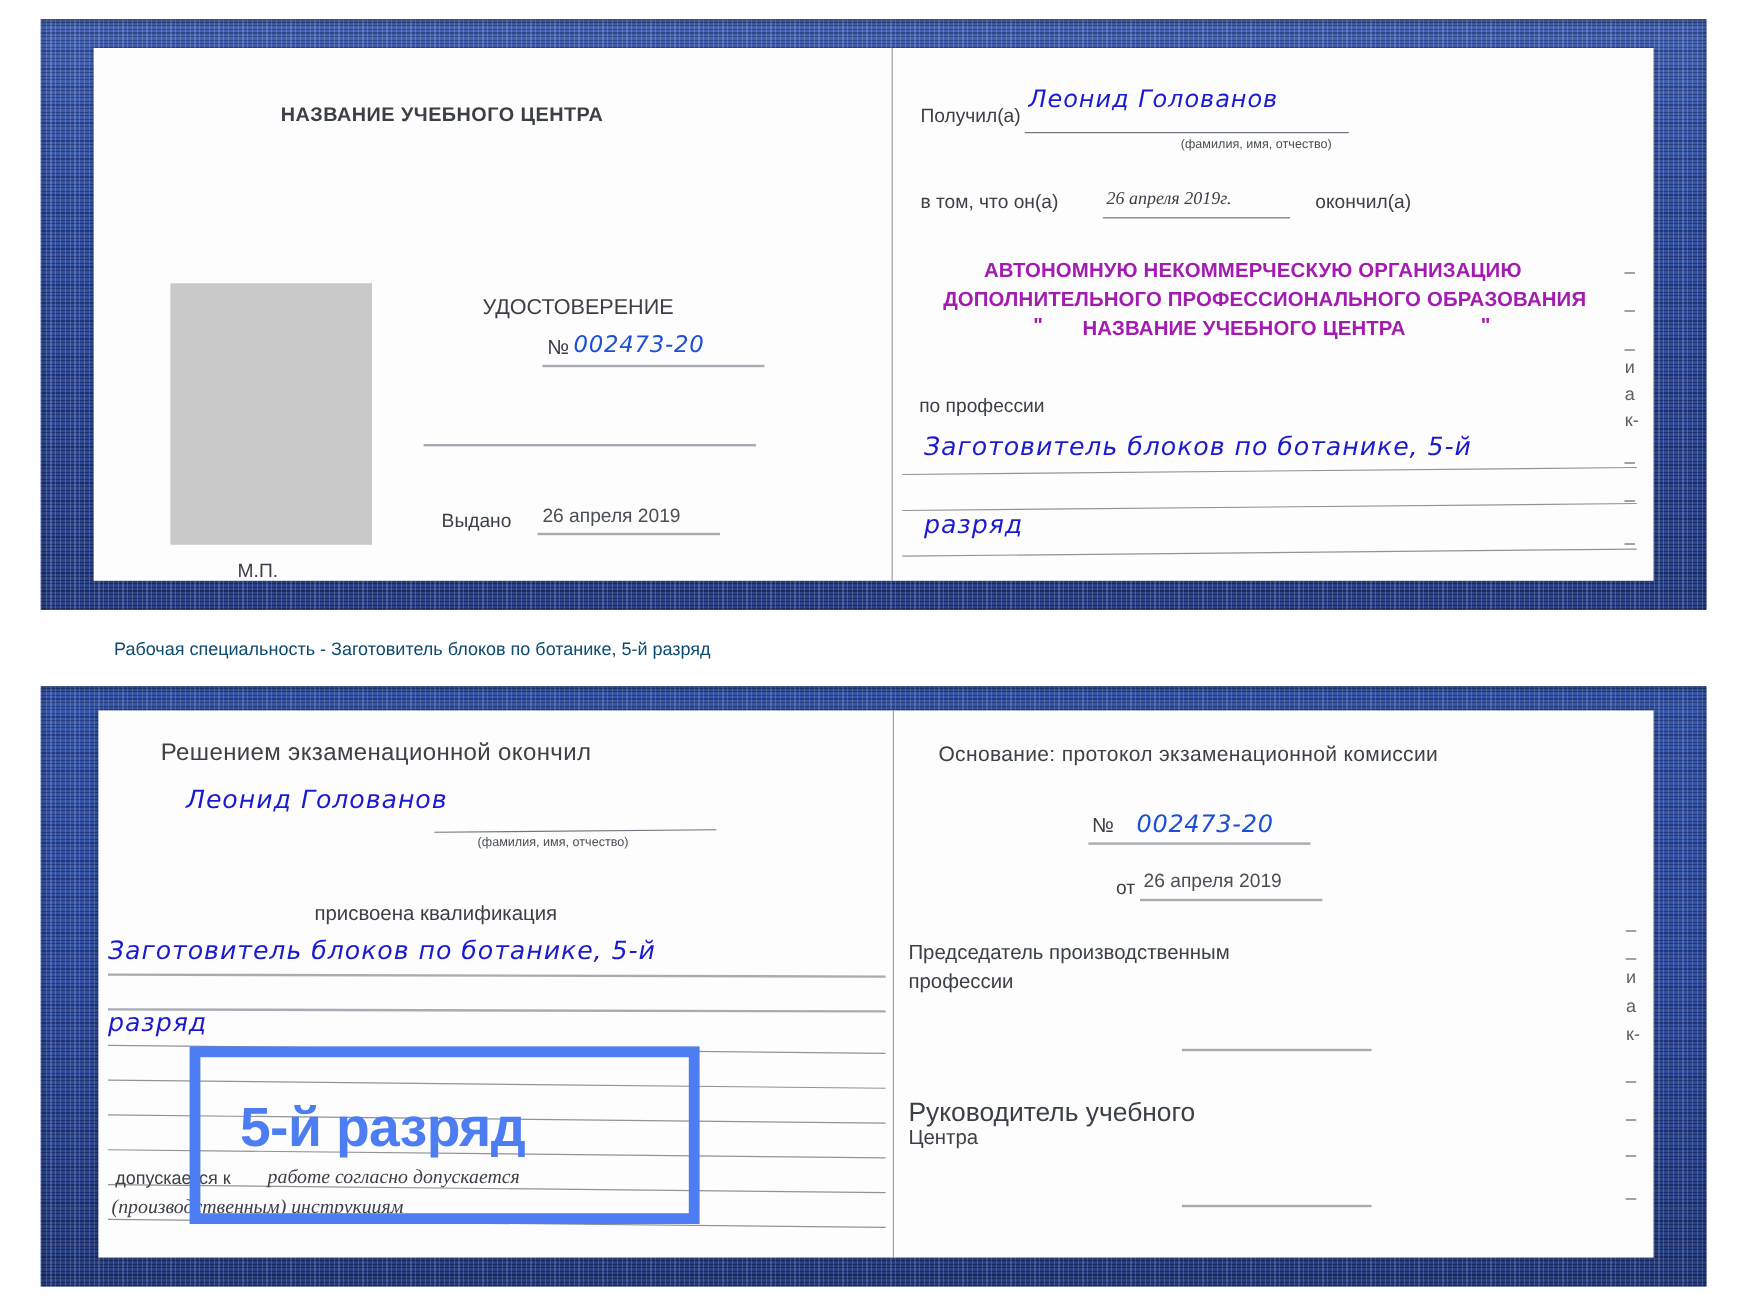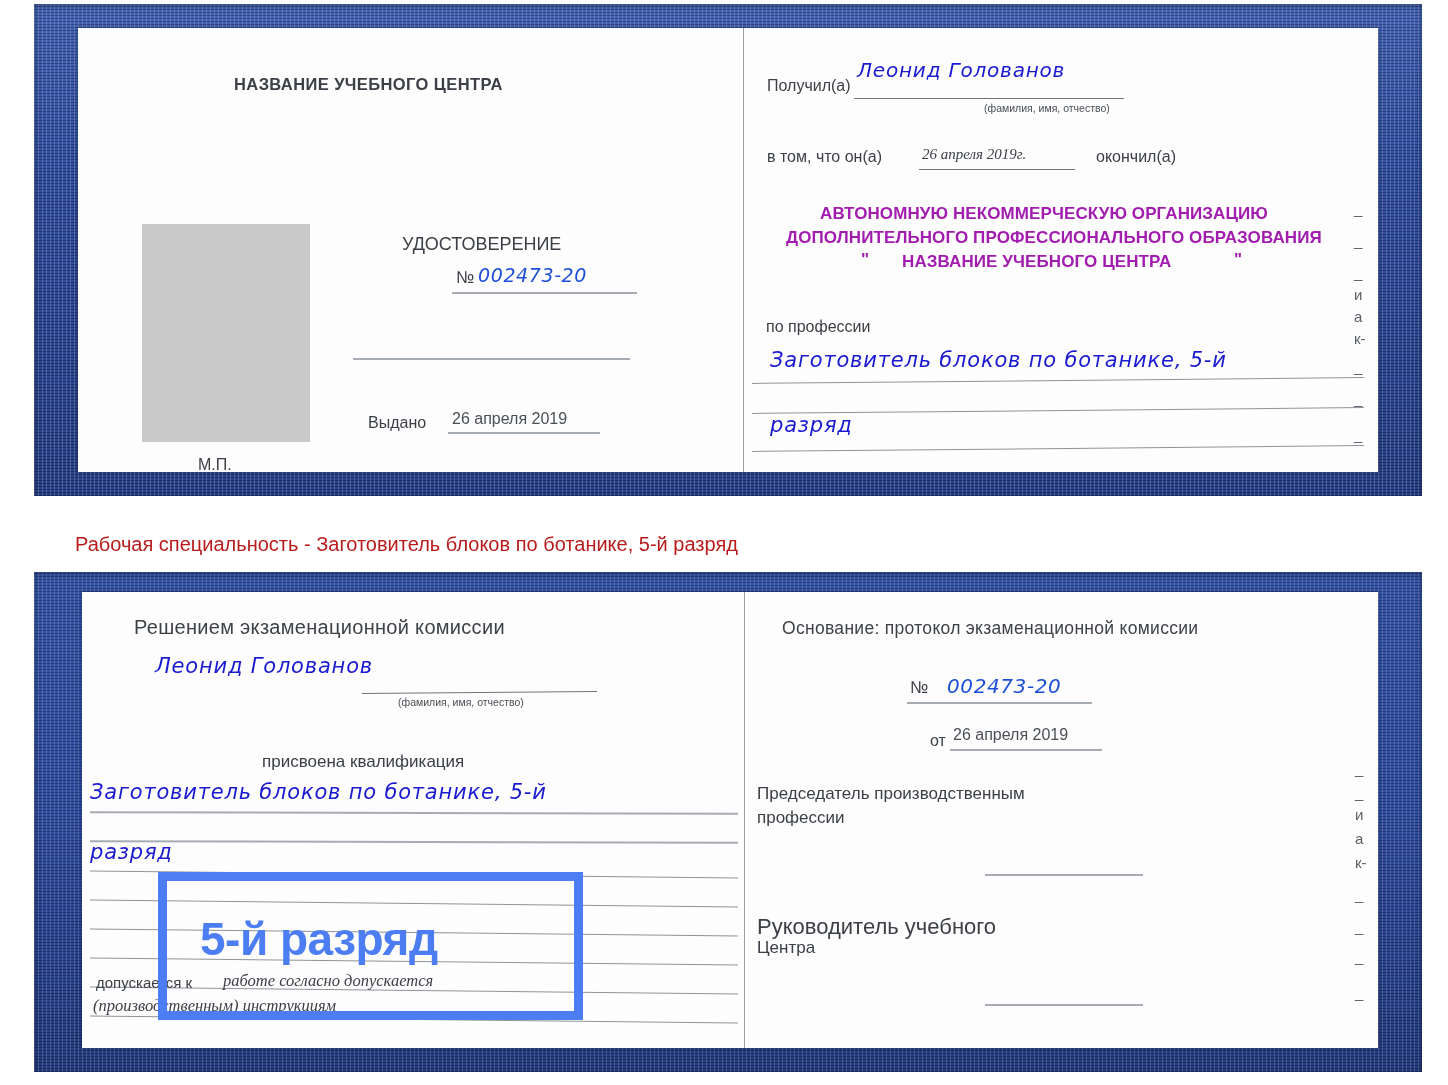--- a/index.html
+++ b/index.html
@@ -40,30 +40,30 @@
          font-style:italic;letter-spacing:.8px;}
   .ital{font-size:16.5px;font-style:italic;color:#3c4046;
         font-family:"Liberation Serif","DejaVu Serif",serif;}
   .rule{position:absolute;height:1px;background:#a7acb2;}
   .rule.dk{background:#6f757c;}
   .rule.thin{height:1px;background:#8d9399;}
 
   .photo{position:absolute;background:#c9c9c9;}
   .edgefrag{position:absolute;font-size:15px;color:#5a5f66;}
 
-  .caption{position:absolute;font-size:20px;color:#b91c1c;white-space:nowrap;}
+  .caption{position:absolute;font-size:15px;color:#0c4a6e;white-space:nowrap;margin-left:20px;}
 
   .hlbox{position:absolute;border:9px solid #4d7df2;box-sizing:border-box;}
   .hltext{position:absolute;font-size:46px;font-weight:bold;color:#4d7df2;
           white-space:nowrap;letter-spacing:-.5px;}
 </style>
 </head>
 <body>
 
-<div class="cert" style="left:34px;top:4px;width:1388px;height:492px;">
+<div class="cert" style="left:34px;top:16px;width:1388px;height:492px;">
   <div class="cover"></div>
 
   <div class="paper" style="left:44px;top:24px;width:1300px;height:444px;">
     <div class="spine" style="left:665px;"></div>
 
     <div class="page" style="left:0;width:665px;">
       <div class="t cap" style="left:156px;top:47px;">НАЗВАНИЕ УЧЕБНОГО ЦЕНТРА</div>
 
       <div class="photo" style="left:64px;top:196px;width:168px;height:218px;"></div>
 
@@ -121,21 +121,21 @@
 
 <div class="caption" style="left:75px;top:533px;">Рабочая специальность - Заготовитель блоков по ботанике, 5-й разряд</div>
 
 <div class="cert" style="left:34px;top:572px;width:1388px;height:500px;">
   <div class="cover bot"></div>
 
   <div class="paper" style="left:48px;top:20px;width:1296px;height:456px;">
     <div class="spine" style="left:662px;"></div>
 
     <div class="page" style="left:0;width:662px;">
-      <div class="t" style="left:52px;top:24px;font-size:20px;letter-spacing:.3px;">Решением экзаменационной комиссии</div>
+      <div class="t" style="left:52px;top:24px;font-size:20px;letter-spacing:.3px;">Решением экзаменационной окончил</div>
 
       <div class="t hand2" style="left:73px;top:62px;font-size:21px;">Леонид Голованов</div>
       <div class="rule dk" style="left:280px;top:100px;width:235px;transform:rotate(-0.5deg);"></div>
       <div class="t sm" style="left:316px;top:104px;">(фамилия, имя, отчество)</div>
 
       <div class="t lbl" style="left:180px;top:160px;font-size:17px;">присвоена квалификация</div>
 
       <div class="t hand2" style="left:8px;top:188px;font-size:21px;">Заготовитель блоков по ботанике, 5-й</div>
       <div class="rule" style="left:8px;top:220px;width:648px;height:2px;transform:rotate(0.15deg);"></div>
       <div class="rule" style="left:8px;top:249px;width:648px;height:2px;transform:rotate(0.15deg);"></div>

